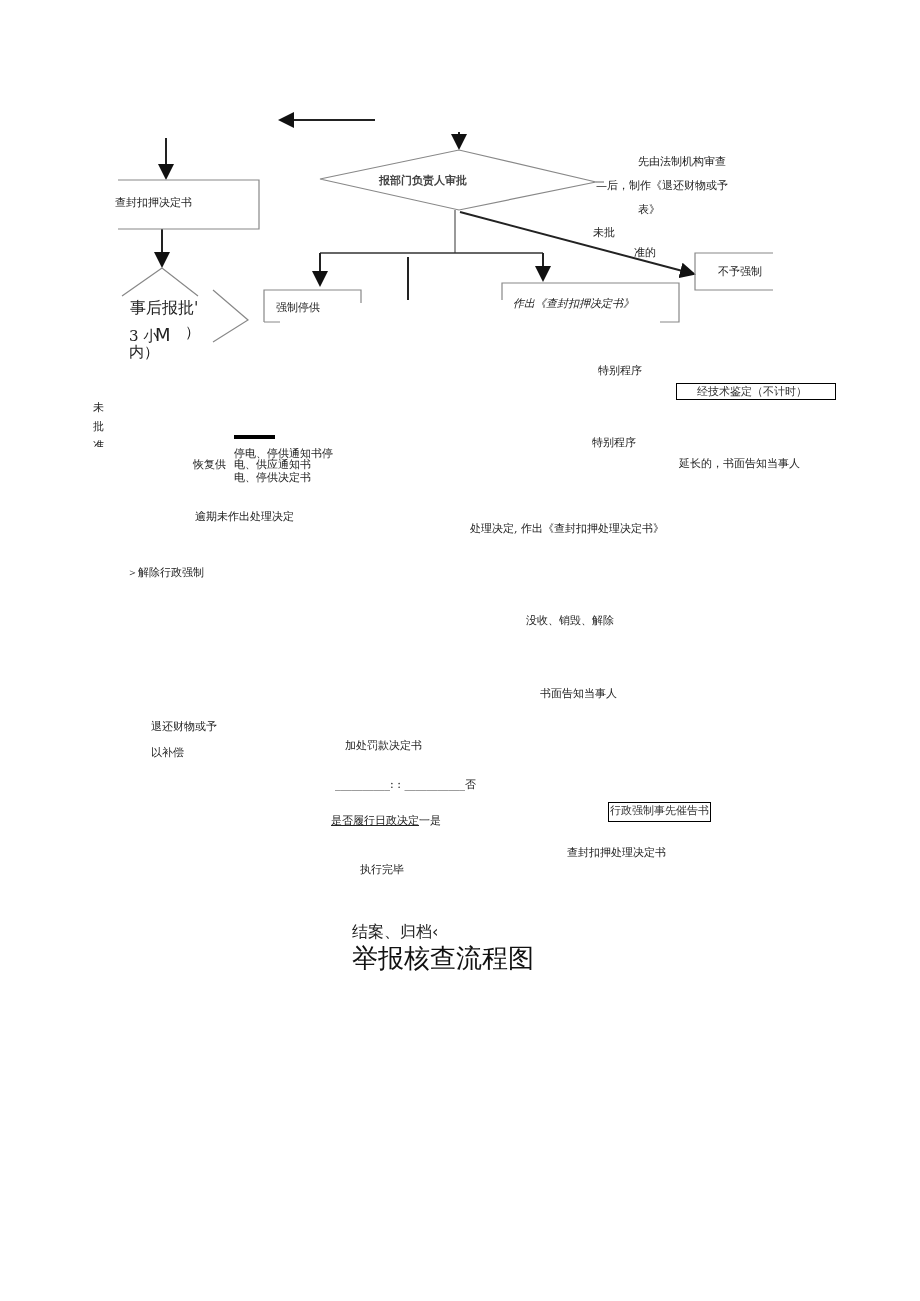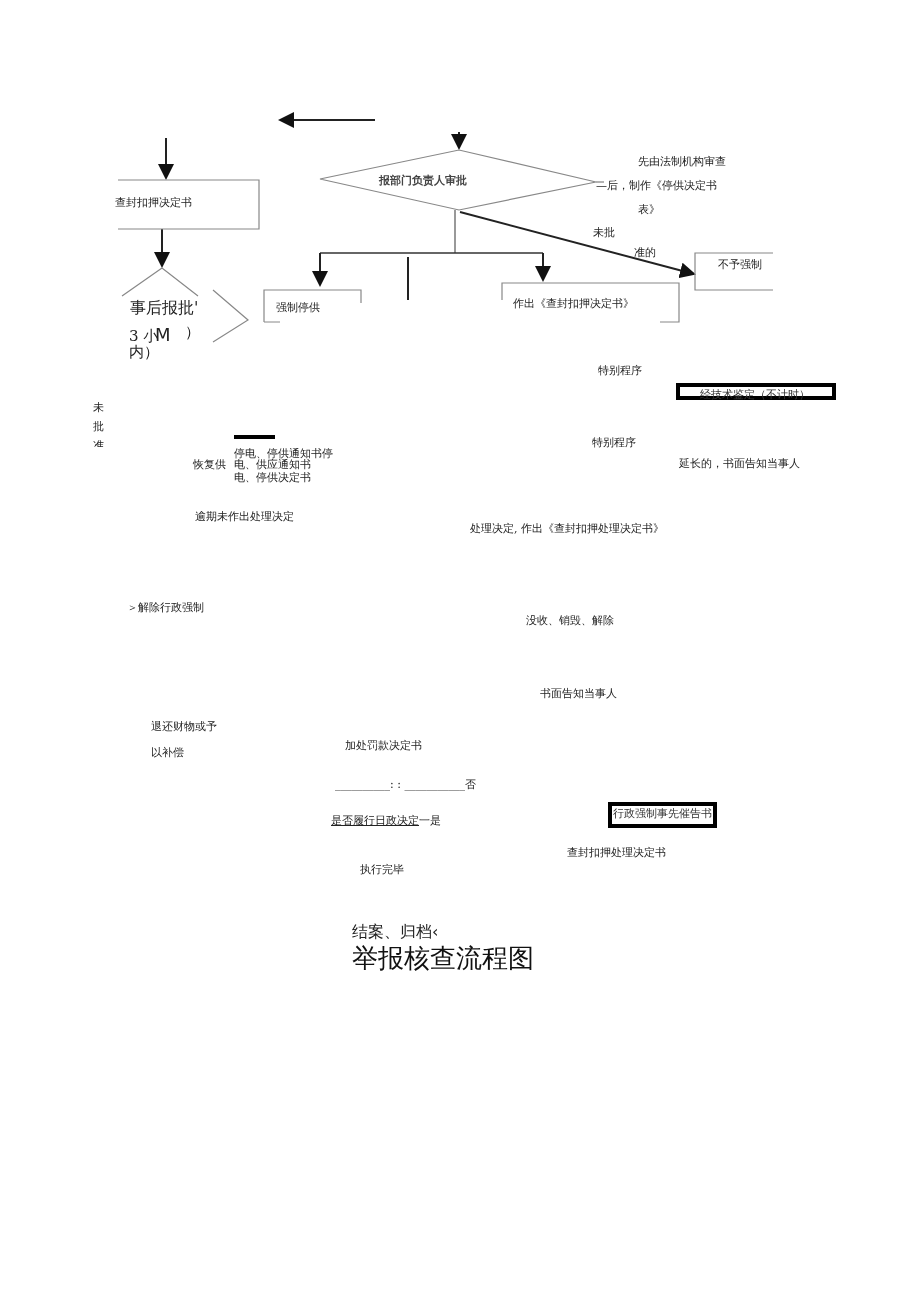--- a/index.html
+++ b/index.html
@@ -3,21 +3,21 @@
   <meta charset="utf-8">
   <style>
     html, body { margin: 0; padding: 0; background: #ffffff; }
     body { width: 920px; height: 1301px; position: relative; overflow: hidden;
            font-family: "DejaVu Serif", "Liberation Serif", serif; color: #222; }
     .abs { position: absolute; white-space: nowrap; }
     .t13 { font-size: 11px; line-height: 16px; }
     .t12 { font-size: 16px; line-height: 15px; }
     .t11 { font-size: 15px; line-height: 13px; }
     .svg-layer { position: absolute; left: 0; top: 0; }
-    .box { position: absolute; border: 4px solid #000000; background: transparent; }
+    .box { position: absolute; border: 1px solid #000000; background: transparent; }
     .title { font-family: "DejaVu Sans", "Liberation Sans", sans-serif; font-size: 26px; line-height: 30px; color: #111; }
     .caption-sans { font-family: "DejaVu Sans", "Liberation Sans", sans-serif; }
     .u { text-decoration: underline; }
     .bar { position: absolute; background: #000; }
   </style>
 </head>
 <body>
 
 <svg class="svg-layer" width="920" height="1301">
   <defs>
@@ -59,53 +59,53 @@
 
   <polyline points="118,180 259,180 259,229 118,229" fill="none" stroke="#888" stroke-width="1.2"></polyline>
 </svg>
 
 <div class="bar" style="left:234px;top:435px;width:41px;height:4px;"></div>
 
 <div class="abs t13" style="left:115px;top:195px;">查封扣押决定书</div>
 <div class="abs t13" style="left:379px;top:173px;font-weight:bold;color:#444;">报部门负责人审批</div>
 
 <div class="abs t13" style="left:638px;top:154px;">先由法制机构审查</div>
-<div class="abs t13" style="left:596px;top:178px;">—后，制作《停供决定书</div>
+<div class="abs t13" style="left:596px;top:178px;">—后，制作《退还财物或予</div>
 <div class="abs t13" style="left:638px;top:202px;">表》</div>
 
 <div class="abs t13" style="left:593px;top:225px;">未批</div>
 <div class="abs t13" style="left:634px;top:245px;">准的</div>
-<div class="abs t13" style="left:718px;top:257px;text-align:right;">不予强制</div>
+<div class="abs t13" style="left:718px;top:264px;text-align:right;">不予强制</div>
 
 <div class="abs t12" style="left:130px;top:300px;">事后报批'</div>
 <div class="abs t11" style="left:129px;top:330px;">3 小</div>
 <div class="abs caption-sans" style="left:155px;top:325px;font-size:18px;line-height:20px;">M</div>
 <div class="abs t11" style="left:185px;top:326px;">）</div>
 <div class="abs t11" style="left:129px;top:346px;">内）</div>
 
 <div class="abs t13" style="left:276px;top:300px;">强制停供</div>
-<div class="abs t13" style="left:513px;top:296px;">作出《查封扣押决定书》</div>
+<div class="abs t13" style="left:513px;top:296px;font-style:italic;">作出《查封扣押决定书》</div>
 
 <div class="abs t13" style="left:598px;top:363px;">特别程序</div>
 <div class="box t13" style="left:676px;top:383px;width:160px;height:17px;padding-left:20px;box-sizing:border-box;color:#333;">经技术鉴定（不计时）</div>
 <div class="abs t13" style="left:592px;top:435px;">特别程序</div>
 <div class="abs t13" style="left:679px;top:456px;">延长的，书面告知当事人</div>
 
 <div class="abs t13" style="left:93px;top:400px;">未</div>
 <div class="abs t13" style="left:93px;top:419px;">批</div>
 <div class="abs t13" style="left:93px;top:438px;height:9px;overflow:hidden;">准</div>
 
 <div class="abs t13" style="left:234px;top:446px;">停电、停供通知书停</div>
 <div class="abs t13" style="left:234px;top:457px;">电、供应通知书</div>
 <div class="abs t13" style="left:234px;top:470px;">电、停供决定书</div>
 <div class="abs t13" style="left:193px;top:457px;">恢复供</div>
 
 <div class="abs t13" style="left:195px;top:509px;">逾期未作出处理决定</div>
 <div class="abs t13" style="left:470px;top:521px;">处理决定, 作出《查封扣押处理决定书》</div>
-<div class="abs t13" style="left:127px;top:565px;margin-top:35px;">＞解除行政强制</div>
+<div class="abs t13" style="left:127px;top:565px;">＞解除行政强制</div>
 <div class="abs t13" style="left:526px;top:613px;">没收、销毁、解除</div>
 <div class="abs t13" style="left:540px;top:686px;">书面告知当事人</div>
 
 <div class="abs t13" style="left:151px;top:719px;">退还财物或予</div>
 <div class="abs t13" style="left:151px;top:745px;">以补偿</div>
 <div class="abs t13" style="left:345px;top:738px;">加处罚款决定书</div>
 
 <div class="abs t13" style="left:335px;top:777px;">__________: : ___________否</div>
 <div class="abs t13" style="left:331px;top:813px;text-align:center;">
   <span class="u">是否履行日政决定</span><span>一是</span>

